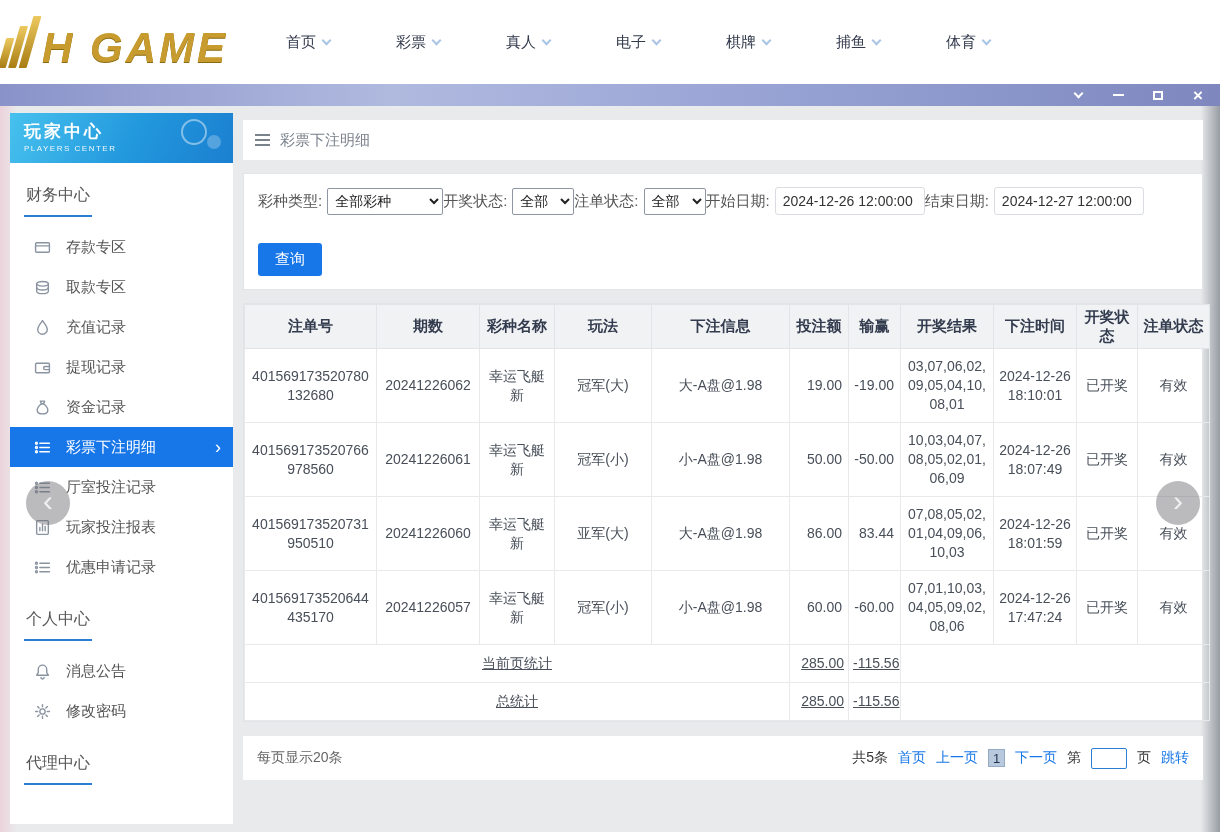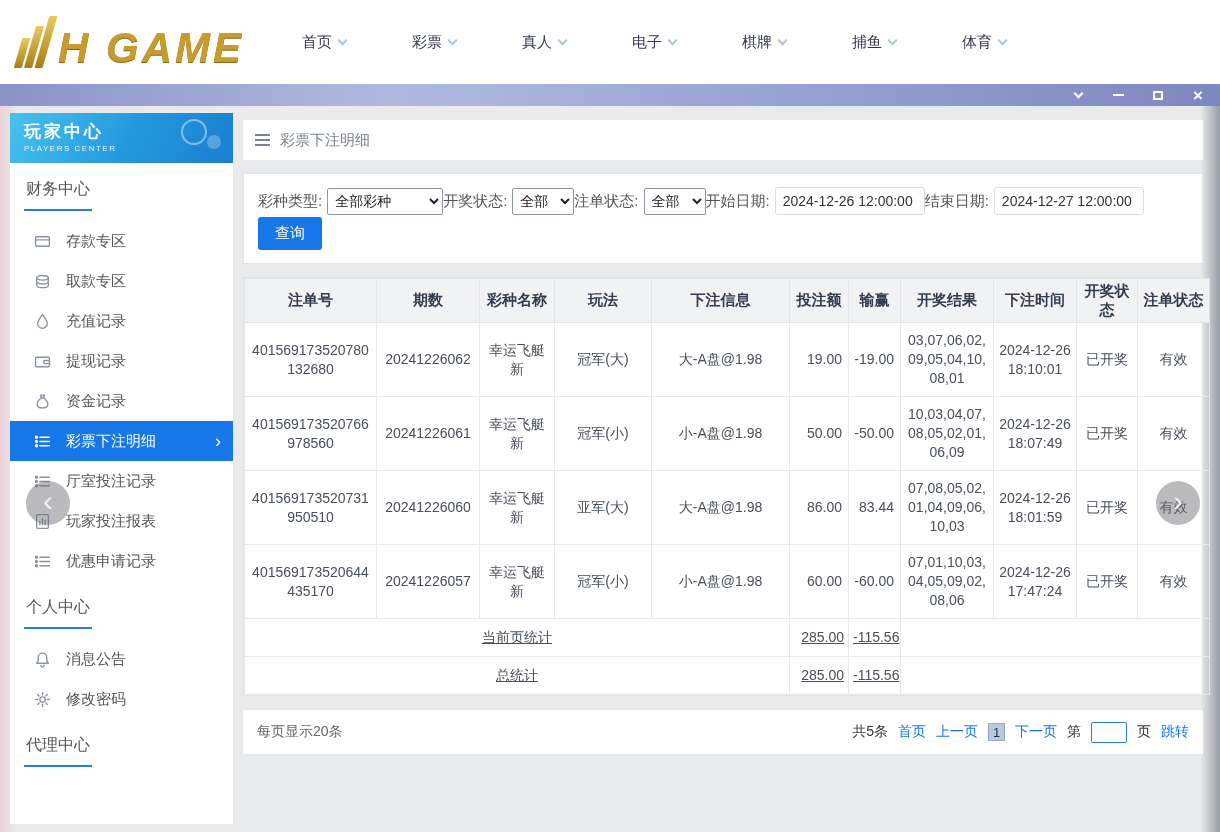--- a/index.html
+++ b/index.html
@@ -1,21 +1,21 @@
 <!DOCTYPE html>
 <html><head>
 <meta charset="utf-8">
 <style>
   * { box-sizing: border-box; margin: 0; padding: 0; }
   html,body { width:1220px; height:832px; overflow:hidden; }
   body { font-family:"Liberation Sans","DejaVu Sans",sans-serif; }
   .page { position:relative; width:1220px; height:832px; overflow:hidden; background:#e8eaec; }
 
   
-  .top-header { height:84px; background:#fff; display:flex; align-items:center; padding:0 18px; }
+  .top-header { height:84px; background:#fff; display:flex; align-items:center; padding:0 2px; }
   .logo { display:flex; align-items:flex-end; gap:8px; cursor:pointer; }
   .logo-bars { display:flex; align-items:flex-end; gap:4px; }
   .logo-bars i { display:inline-block; width:8px; background:linear-gradient(180deg,#ecc95f,#a87d14); transform:skewX(-16deg); border-radius:1px; }
   .logo-bars i:nth-child(1){height:30px;} .logo-bars i:nth-child(2){height:42px;} .logo-bars i:nth-child(3){height:52px;}
   .logo-text { font-size:42px; font-weight:bold; font-style:italic; letter-spacing:3px; color:#c79b2d; text-shadow:0 1px 0 #8a6a12; line-height:0.95; }
   .top-nav { display:flex; gap:66px; margin-left:58px; }
   .nav-item { display:flex; align-items:center; gap:7px; font-size:15px; color:#333a4d; cursor:pointer; }
   .chev { width:7px; height:7px; border-right:2px solid #a9c4e4; border-bottom:2px solid #a9c4e4; transform:rotate(45deg); margin-top:-4px; }
 
   
@@ -31,21 +31,21 @@
     background:linear-gradient(90deg,#ecd2da 0%,#e8eaec 1.4%,#e8eaec 98.4%,#989da4 100%); }
 
   
   .sidebar { width:223px; background:#fff; overflow:hidden; flex-shrink:0; }
   .side-header { height:50px; background:linear-gradient(115deg,#47c1ee 0%,#2298dd 55%,#1b7fd0 100%); color:#fff; padding:7px 14px; position:relative; overflow:hidden; }
   .side-title { font-size:17px; font-weight:bold; letter-spacing:3px; }
   .side-subtitle { font-size:8px; letter-spacing:1.5px; opacity:.92; margin-top:1px; }
   .bubble { position:absolute; border:2px solid rgba(255,255,255,.45); border-radius:50%; }
   .b1 { width:26px; height:26px; right:26px; top:6px; }
   .b2 { width:14px; height:14px; right:12px; top:22px; background:rgba(255,255,255,.25); border:none; }
-  .side-section { margin:16px 14px 10px; font-size:16px; color:#555; }
+  .side-section { margin:22px 14px 10px; font-size:16px; color:#555; }
   .side-section span { display:inline-block; padding:0 2px 9px; border-bottom:2px solid #2a7fd4; }
   .side-item { height:40px; display:flex; align-items:center; padding-left:24px; gap:15px; color:#555; font-size:15px; cursor:pointer; position:relative; }
   .s-icon { width:17px; height:17px; color:#8a93a0; display:inline-flex; }
   .s-icon svg { width:17px; height:17px; }
   .side-item.active { background:#1877e8; color:#fff; }
   .side-item.active .s-icon { color:#fff; }
   .s-arrow { position:absolute; right:12px; font-size:18px; color:#fff; line-height:1; }
 
   
   .main { flex:1; padding:7px 10px 0; overflow:hidden; }
@@ -56,21 +56,21 @@
   .crumb-text { font-size:15px; color:#7a828c; }
 
   .filter-panel { border:1px solid #e2e5e8; padding:13px 14px; margin-bottom:13px; }
   .filter-row { display:flex; align-items:center; flex-wrap:nowrap; }
   .filter-row label { font-size:15px; color:#555; margin-right:5px; }
   .filter-row label:not(:first-child) { }
   .sel { height:27px; font-size:14px; border:1px solid #8f96a3; border-radius:2px; background:#fff; color:#222; padding:2px 3px; }
   .sel.wide { width:116px; }
   .sel.narrow { width:62px; }
   .date-input { width:150px; height:28px; border:1px solid #d9dce0; border-radius:3px; font-size:14px; color:#333; padding:2px 7px; font-family:inherit; }
-  .filter-actions { margin-top:2px; }
+  .filter-actions { margin-top:28px; }
   .btn-primary { background:#1877e8; color:#fff; border:none; border-radius:3px; padding:7px 17px; font-size:15px; cursor:pointer; }
 
   .table-panel { border:1px solid #e2e5e8; }
   table.bet-table { width:100%; border-collapse:collapse; table-layout:fixed; }
   .bet-table th { background:#f1f2f4; color:#333c4e; font-size:15px; font-weight:bold; height:44px; border:1px solid #e2e5e8; padding:0 1px; overflow:hidden; }
   .bet-table td { border:1px solid #e7e9eb; color:#484f59; font-size:14px; text-align:center; padding:8px 4px; line-height:19px; vertical-align:middle; overflow:hidden; }
   .bet-table td.brk { word-break:break-all; }
   .bet-table td.num { text-align:right; padding-right:6px; }
   .bet-table tr.summary td { padding:9px 4px;text-decoration:underline; }
   .bet-table td.sum-label { text-align:center; }

